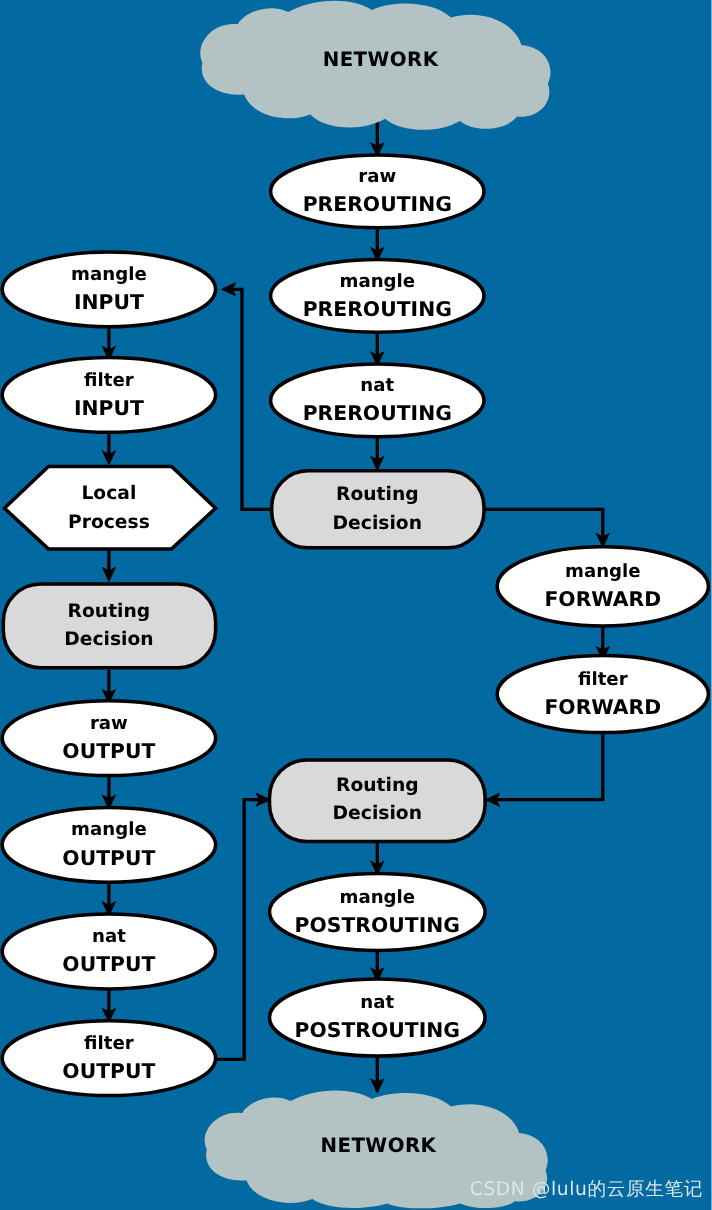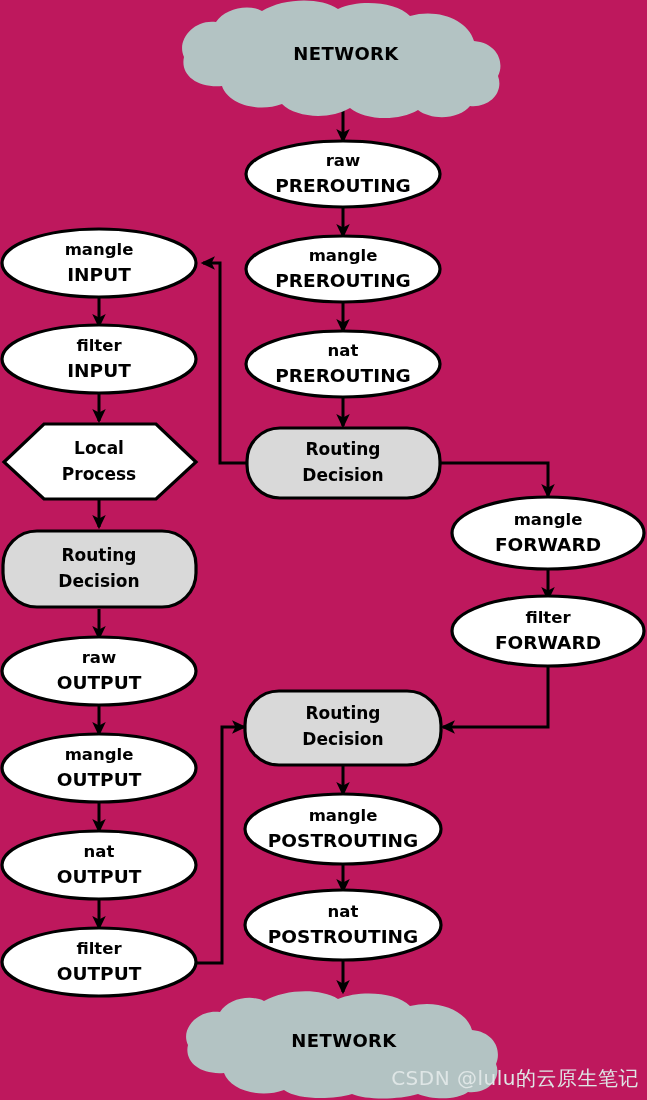--- a/index.html
+++ b/index.html
@@ -8,21 +8,21 @@
     padding: 0;
     background: #ffffff;
   }
   body {
     font-family: "DejaVu Sans", "Liberation Sans", sans-serif;
   }
   #canvas {
     position: relative;
     width: 647px;
     height: 1100px;
-    background: #be185d;
+    background: #0369a1;
     overflow: hidden;
   }
   #diagram-svg {
     position: absolute;
     left: 0;
     top: 0;
     width: 647px;
     height: 1100px;
   }
   .node-label {
@@ -49,21 +49,21 @@
   .shape-gray  { fill: #d9d9d9; }
   .cloud-shape {
     fill: #b3c3c3;
     stroke: none;
   }
   .watermark {
     position: absolute;
     right: 8px;
     bottom: 8px;
     font-family: "DejaVu Sans", "Liberation Sans", sans-serif;
-    font-size: 20px;
+    font-size: 17px;
     color: #dfe6e6;
     white-space: nowrap;
     letter-spacing: 0.5px;
   }
 </style>
 </head>
 <body>
 
 <div id="canvas">
 

